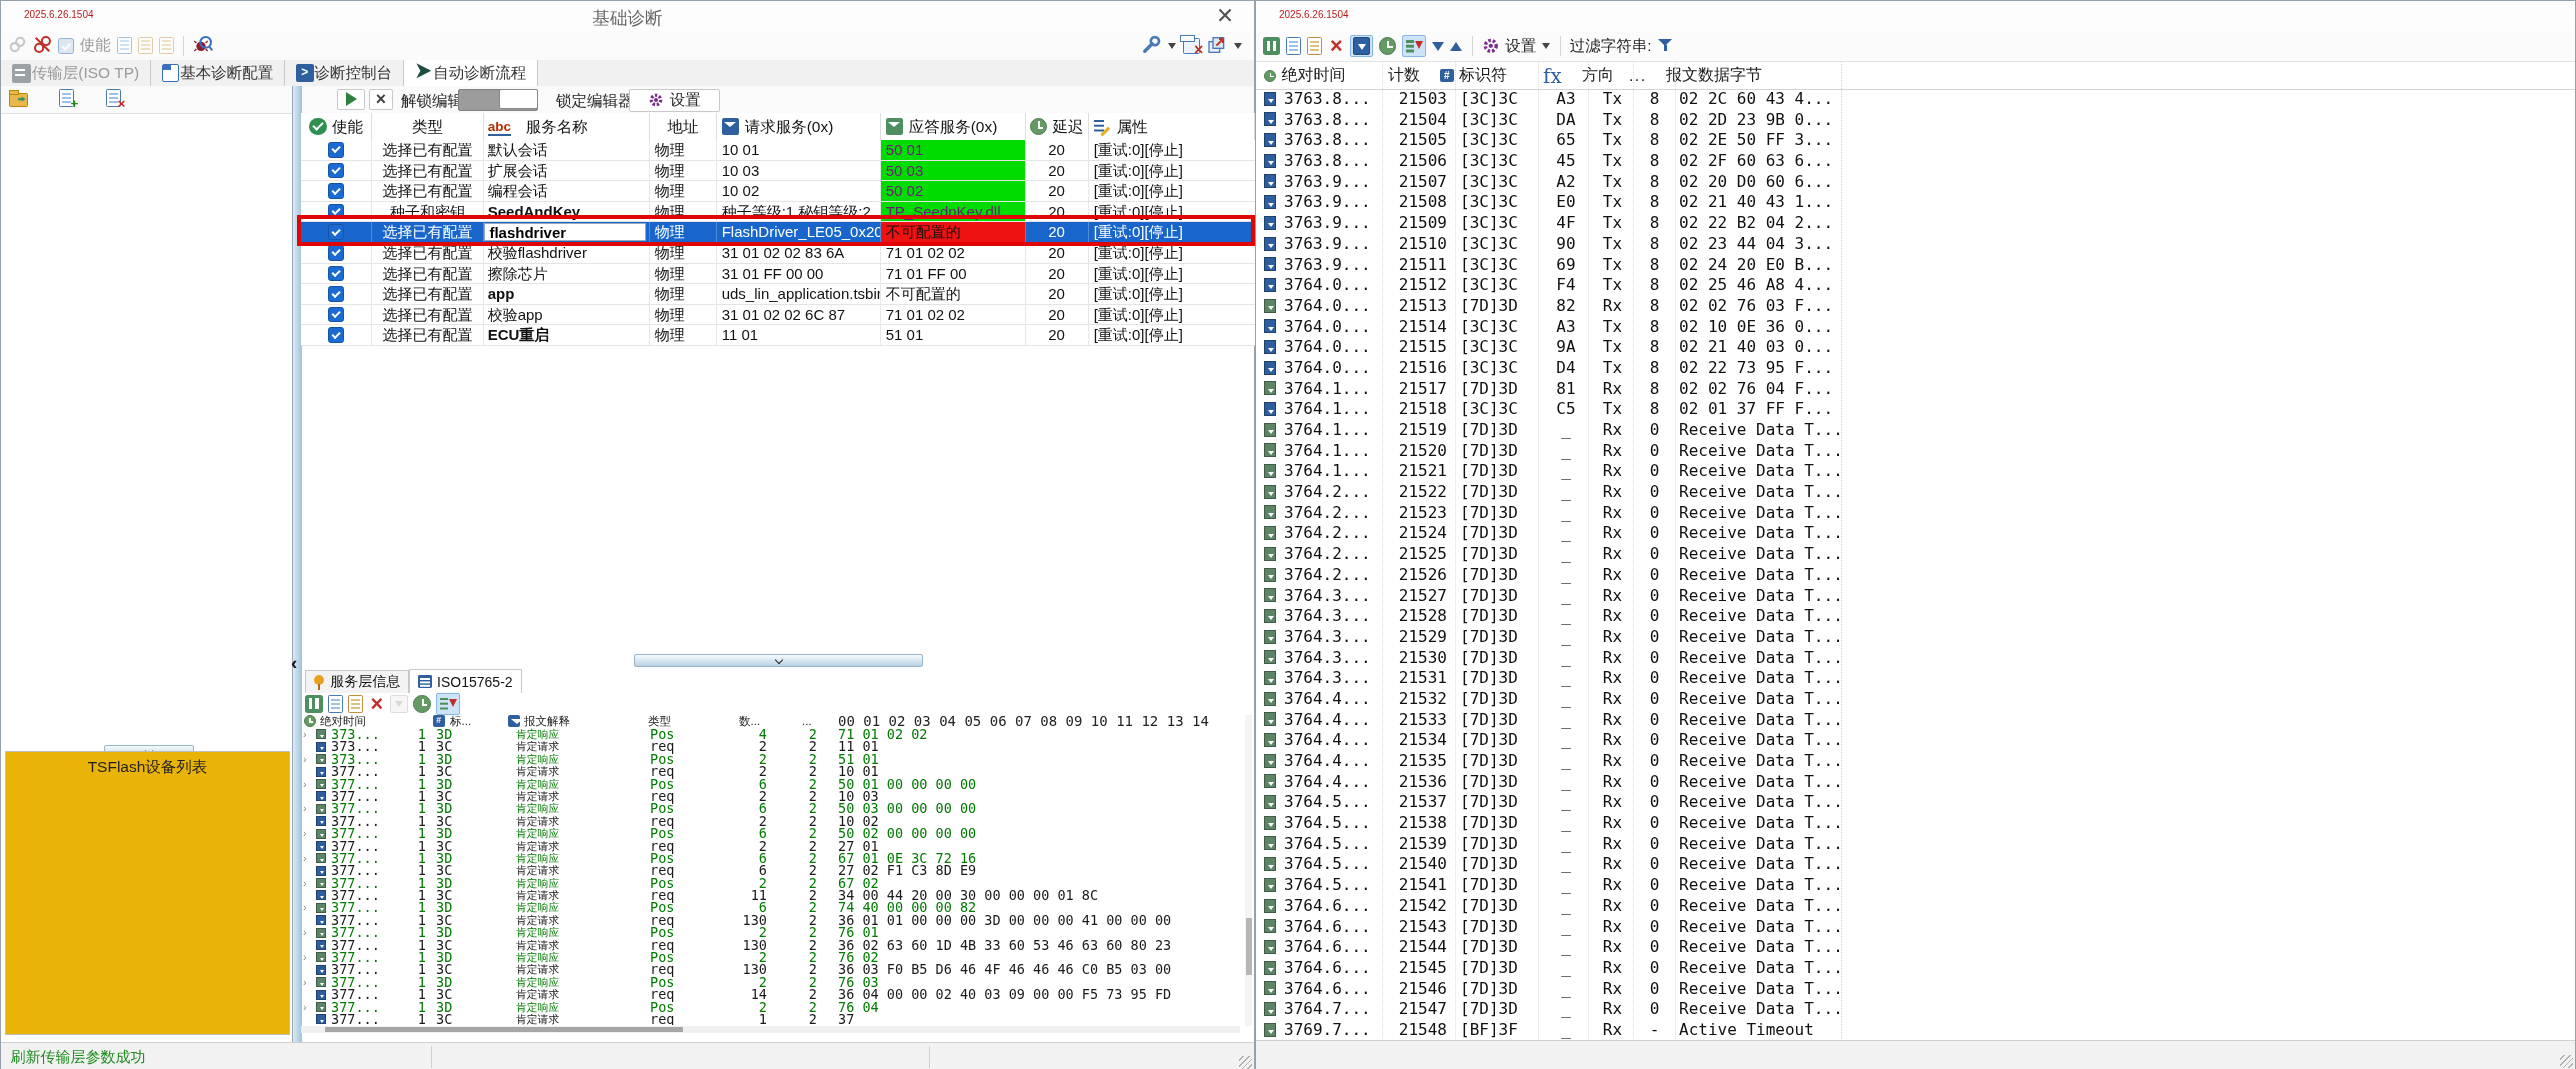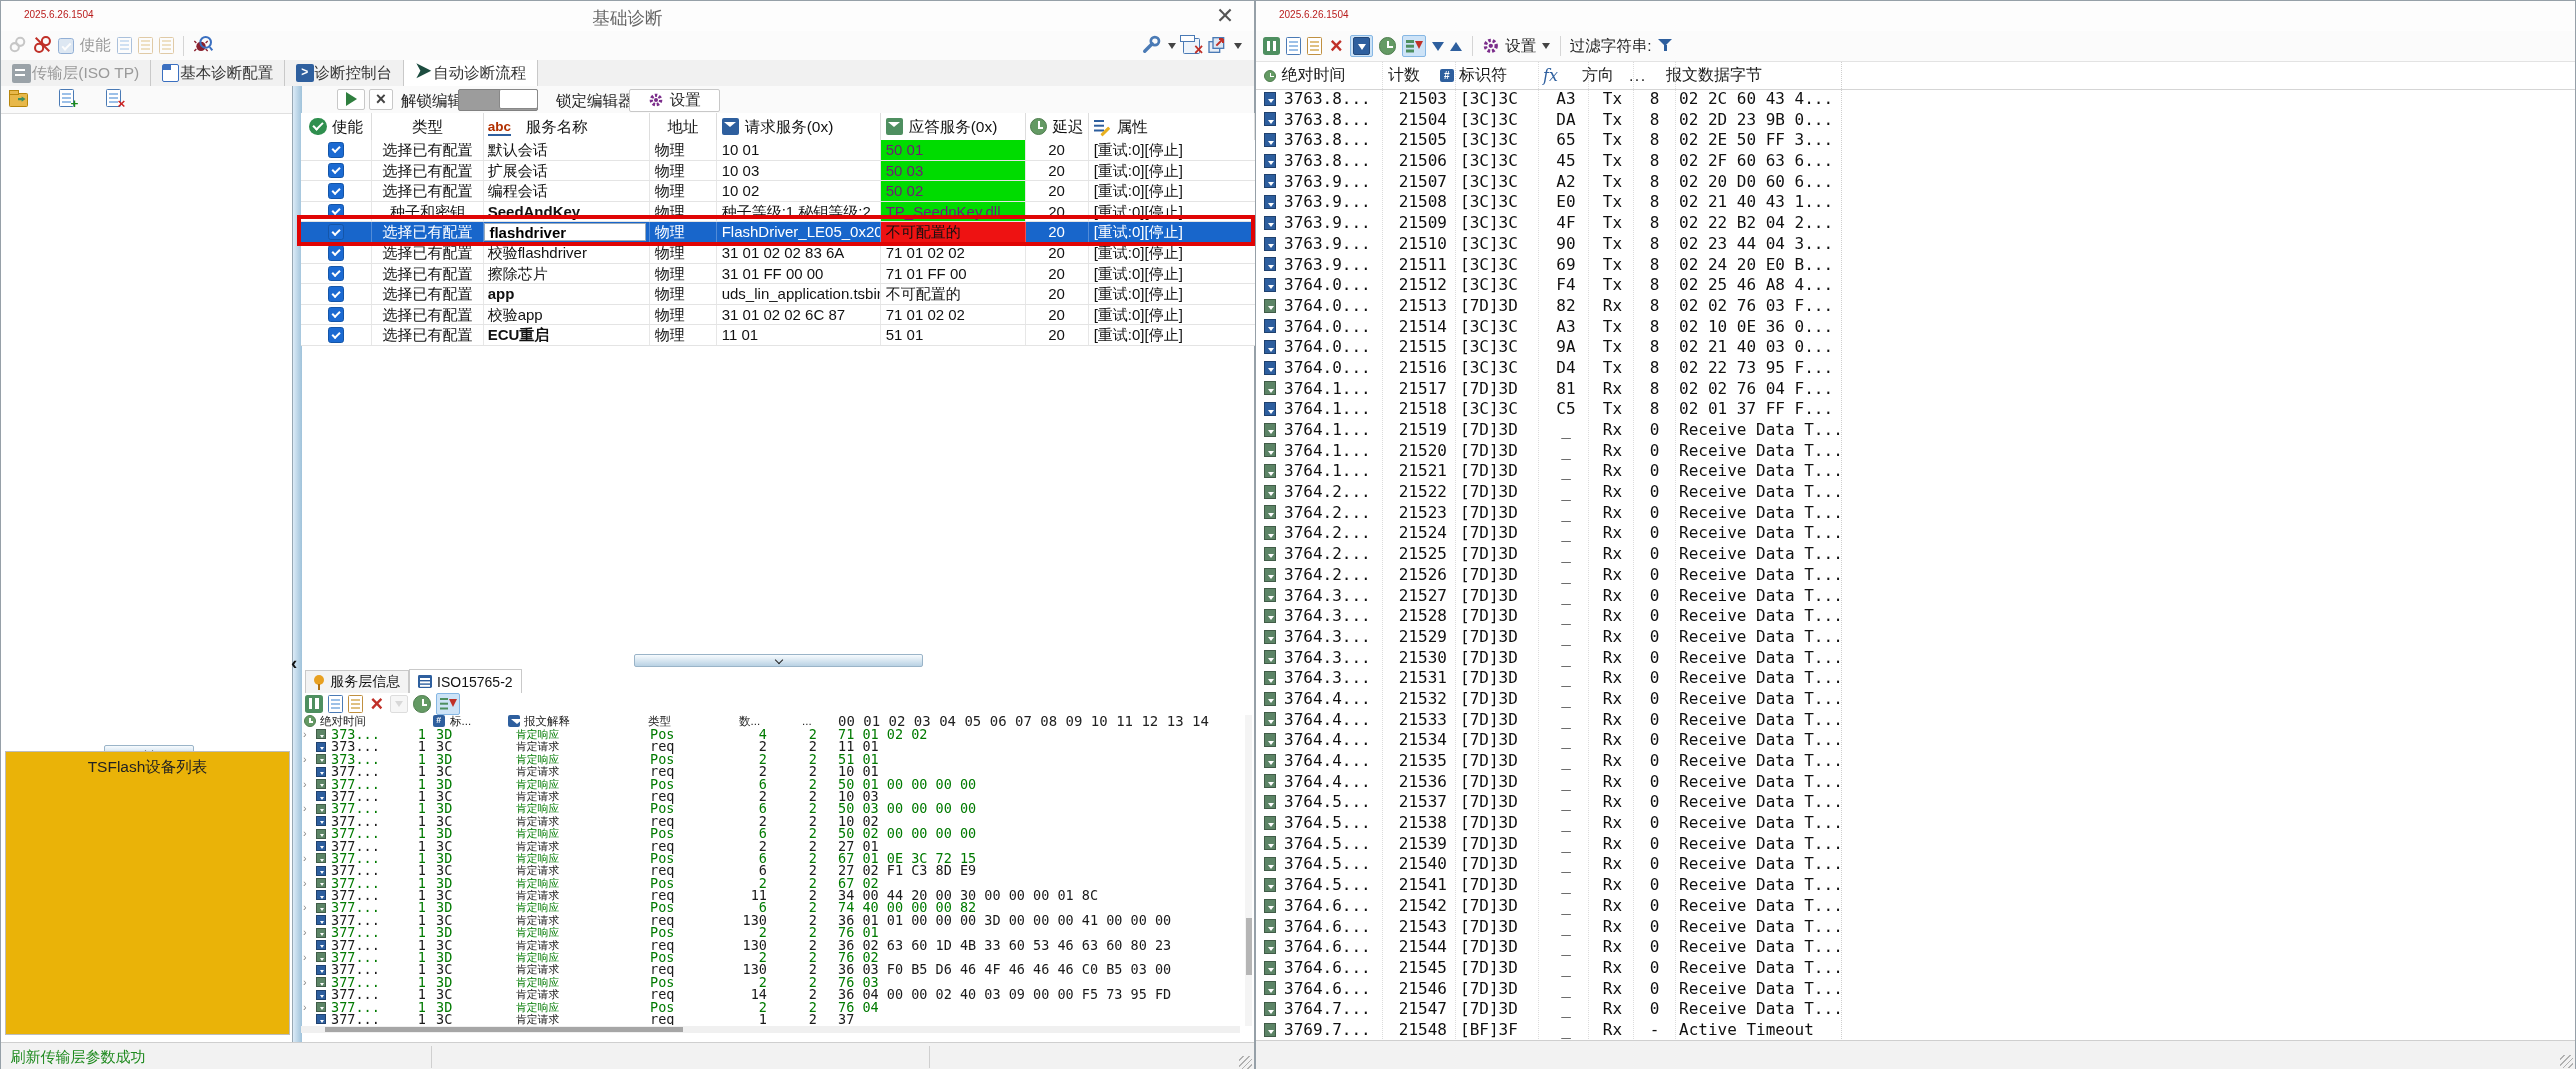--- a/index.html
+++ b/index.html
@@ -174,21 +174,21 @@
 .ic-winx{width:17.6px;height:16px;border:1.4px solid #4a7ab5;border-radius:1.4px;background:#eef4fb}
 .ic-winx::before{content:"";position:absolute;left:-4px;top:-4px;width:13.5px;height:5.4px;background:#fff;border:1.4px solid #4a7ab5}
 .ic-winx::after{content:"×";position:absolute;right:-4px;bottom:-6.8px;color:#c03028;font-weight:bold;font-size:16px}
 .ic-folder{width:19px;height:14px;background:#e8b84a;border:0.7px solid #b8860b;border-radius:1.4px;margin-top:4px}
 .ic-folder::before{content:"";position:absolute;left:-0.7px;top:-4px;width:8px;height:3.4px;background:#e8b84a;border:0.7px solid #b8860b}
 .ic-folder::after{content:"";position:absolute;right:1.4px;top:2.7px;width:8px;height:5.4px;background:#3f8f5f;clip-path:polygon(0 30%,50% 30%,50% 0,100% 50%,50% 100%,50% 70%,0 70%)}
 .ic-play{width:0;height:0;border-top:7.4px solid transparent;border-bottom:7.4px solid transparent;border-left:11.5px solid #2f7f3f}
 .ic-xs{color:#444;font-weight:bold;font-size:17.6px;line-height:17.6px}
 .ic-xs::before{content:"×"}
 .hex-head{font-family:"DejaVu Sans Mono",monospace;font-size:14px}
-.fx{font-family:"DejaVu Serif",serif;font-style:italic;color:#2e5f9e;font-size:16px}
+.fx{font-family:"DejaVu Serif",serif;color:#2e5f9e;font-size:20px}
 .dots3{letter-spacing:1.4px}
 </style>
 </head>
 <body>
 
 <div class="screen">
 
   <div class="win" id="win-left">
     <div class="titlebar">
       <span class="tb-version">2025.6.26.1504</span>
@@ -616,21 +616,21 @@
         <div class="log-row pos">
           <div class="l-exp">›</div>
           <div class="sqs rx"></div>
           <div class="mono-s l-t">377...</div>
           <div class="mono-s l-c">1</div>
           <div class="mono-s l-id">3D</div>
           <div class="l-ix">肯定响应</div>
           <div class="mono-s l-ty">Pos</div>
           <div class="mono-s l-n1">6</div>
           <div class="mono-s l-n2">2</div>
-          <div class="mono-s l-hx">67 01 0E 3C 72 15</div>
+          <div class="mono-s l-hx">67 01 0E 3C 72 16</div>
         </div>
         <div class="log-row req">
           <div class="sqs tx"></div>
           <div class="mono-s l-t">377...</div>
           <div class="mono-s l-c">1</div>
           <div class="mono-s l-id">3C</div>
           <div class="l-ix">肯定请求</div>
           <div class="mono-s l-ty">req</div>
           <div class="mono-s l-n1">6</div>
           <div class="mono-s l-n2">2</div>

